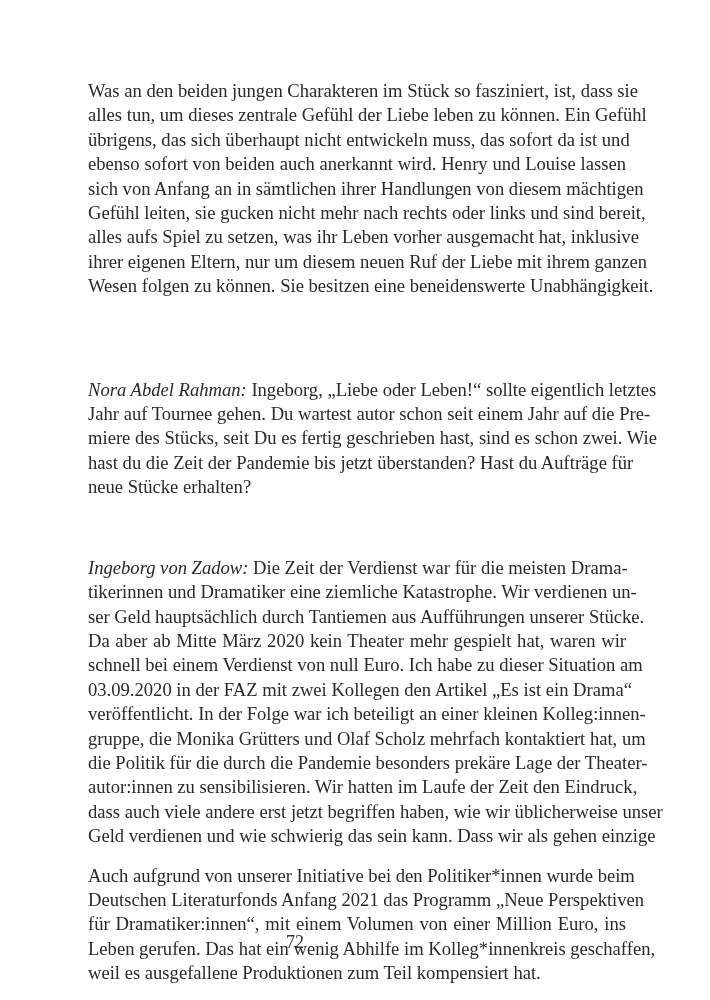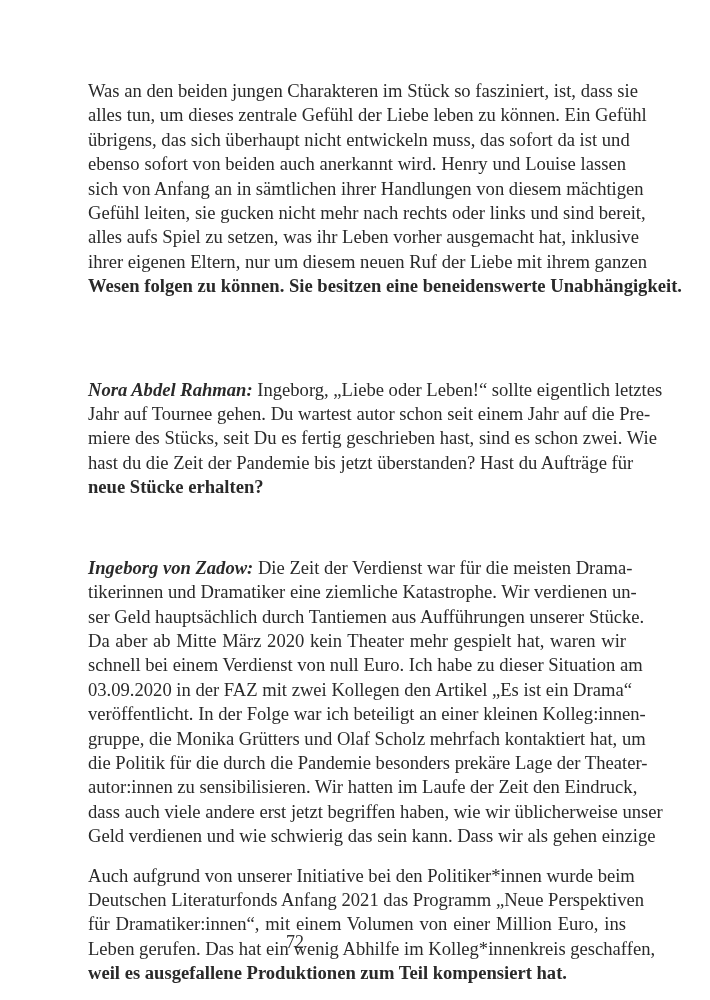--- a/index.html
+++ b/index.html
@@ -4,24 +4,24 @@
 <style>
   html, body { margin: 0; padding: 0; background: #ffffff; }
   body { width: 710px; height: 1000px; position: relative; overflow: hidden; }
   .page {
     position: absolute; left: 73px; top: 64px; width: 568px;
     font-family: "Liberation Serif", "DejaVu Serif", serif;
     font-size: 18.6px; line-height: 24.4px; color: #2a2a2a;
     text-align: justify;
   }
   .line { display: block; white-space: nowrap; text-align: justify; text-align-last: justify; }
-  .line.last { text-align-last: left; font-weight: bold; }
+  .line.last { text-align-last: left; }
   .para { margin: 15px; }
   .gap-large { height: 49px; }
-  .speaker { font-style: italic; font-weight: bold; }
+  .speaker { font-style: italic; }
   .page-number {
     position: absolute; left: 0; width: 590px; top: 932px; text-align: center;
     font-family: "Liberation Serif", "DejaVu Serif", serif; font-size: 18px; color: #333;
   }
 </style>
 </head>
 <body>
 
 <div class="page">
 

